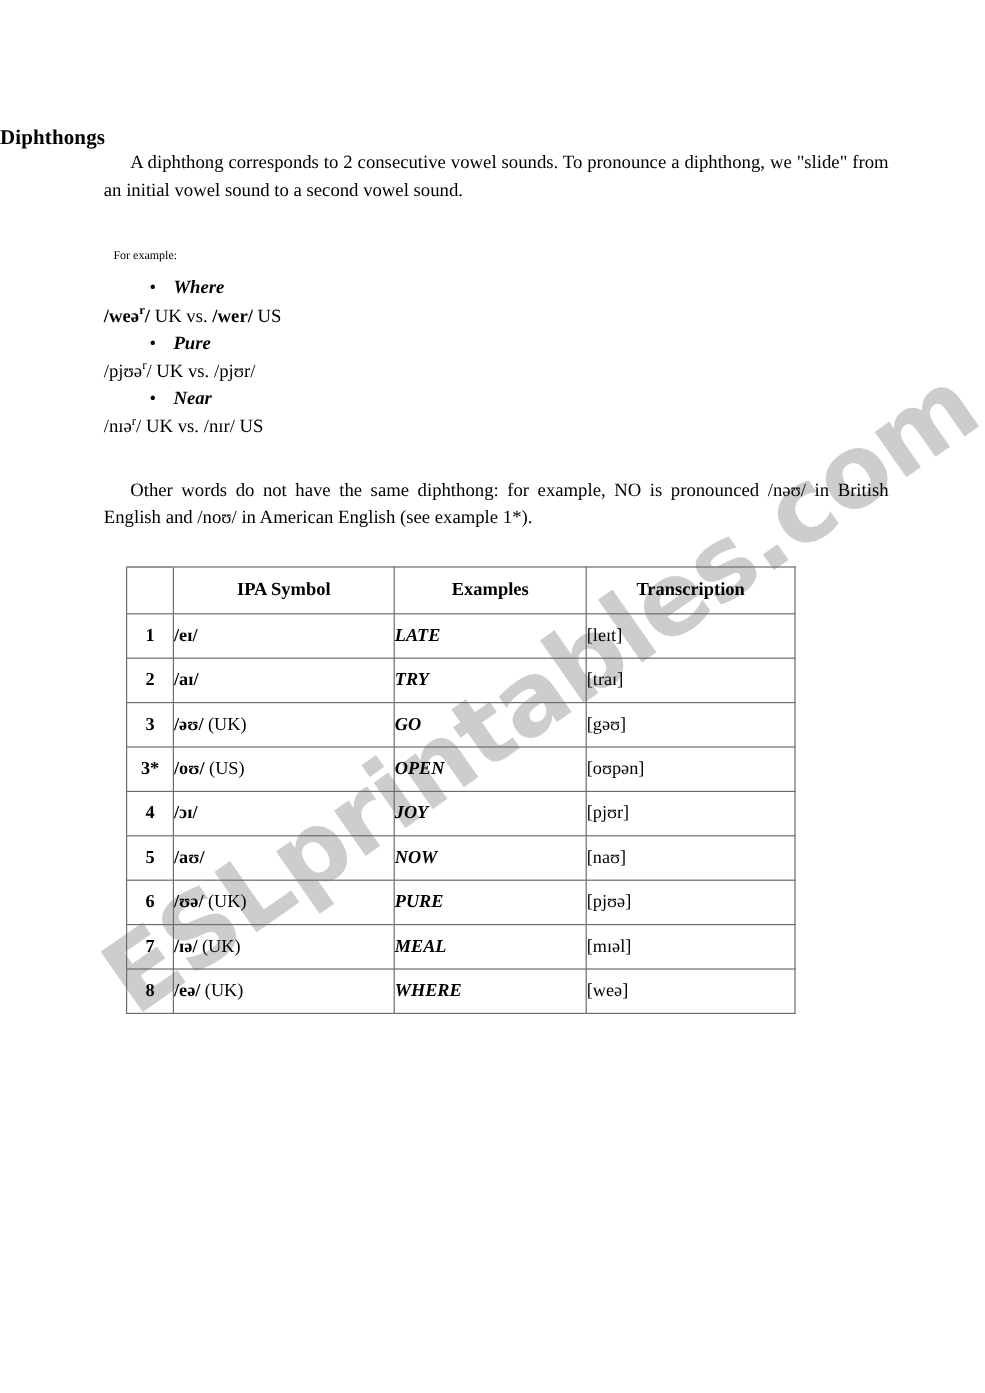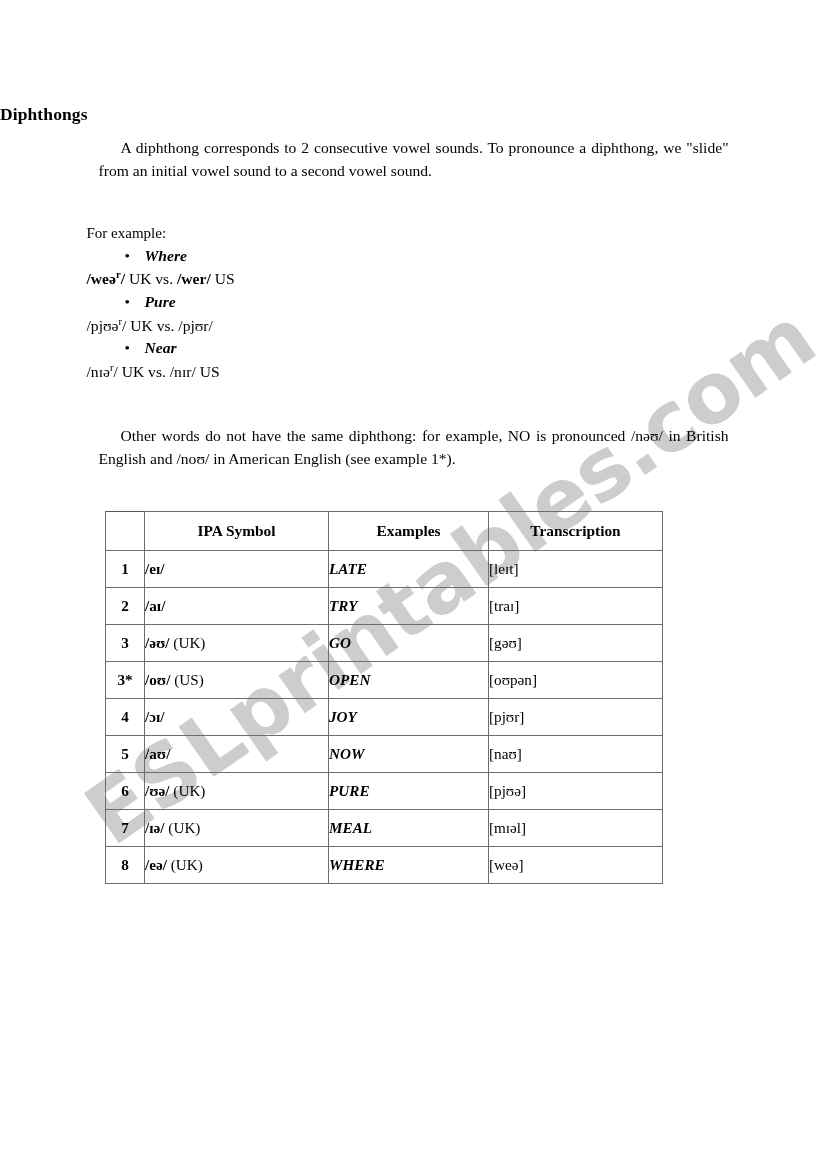--- a/index.html
+++ b/index.html
@@ -61,34 +61,34 @@
     letter-spacing: 0.1px;
   }
 
   .body-block {
     margin: 0 auto;
     width: 660px;
     padding-left: 6px;
   }
 
   p.para {
-    margin: 12px;
+    margin: 0;
     font-size: 15.6px;
     line-height: 1.47;
     text-align: justify;
     text-indent: 22px;
     font-family: Liberation Serif, serif;
   }
   p.para.tight { text-indent: 18px; }
   .spacer-md { height: 28px; }
   .spacer-lg { height: 30px; }
 
   .for-example {
-    margin: 0;
-    font-size: 15px;
+    margin: 8px;
+    font-size: 10px;
     line-height: 1.45;
   }
 
   .bullet-row {
     margin: 0;
     font-size: 15.6px;
     line-height: 1.46;
     padding-left: 38px;
     position: relative;
   }

